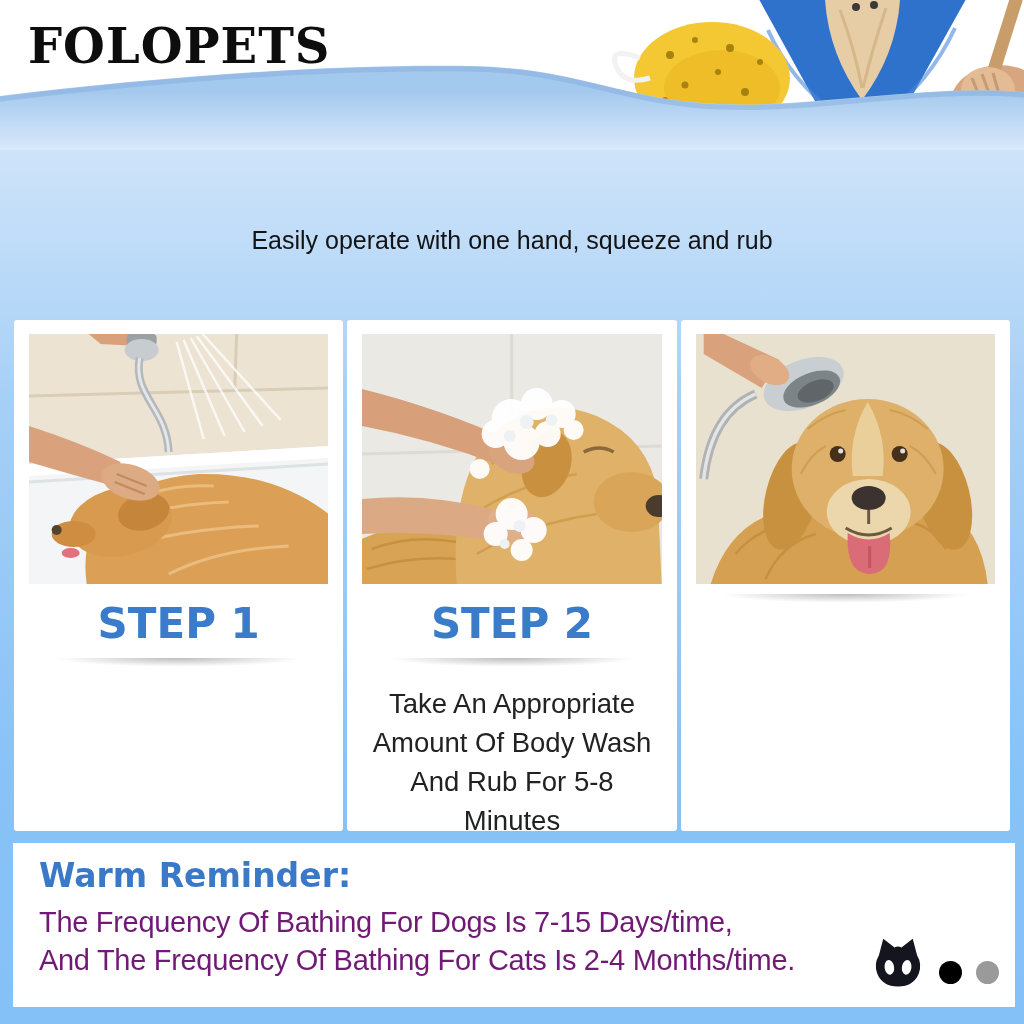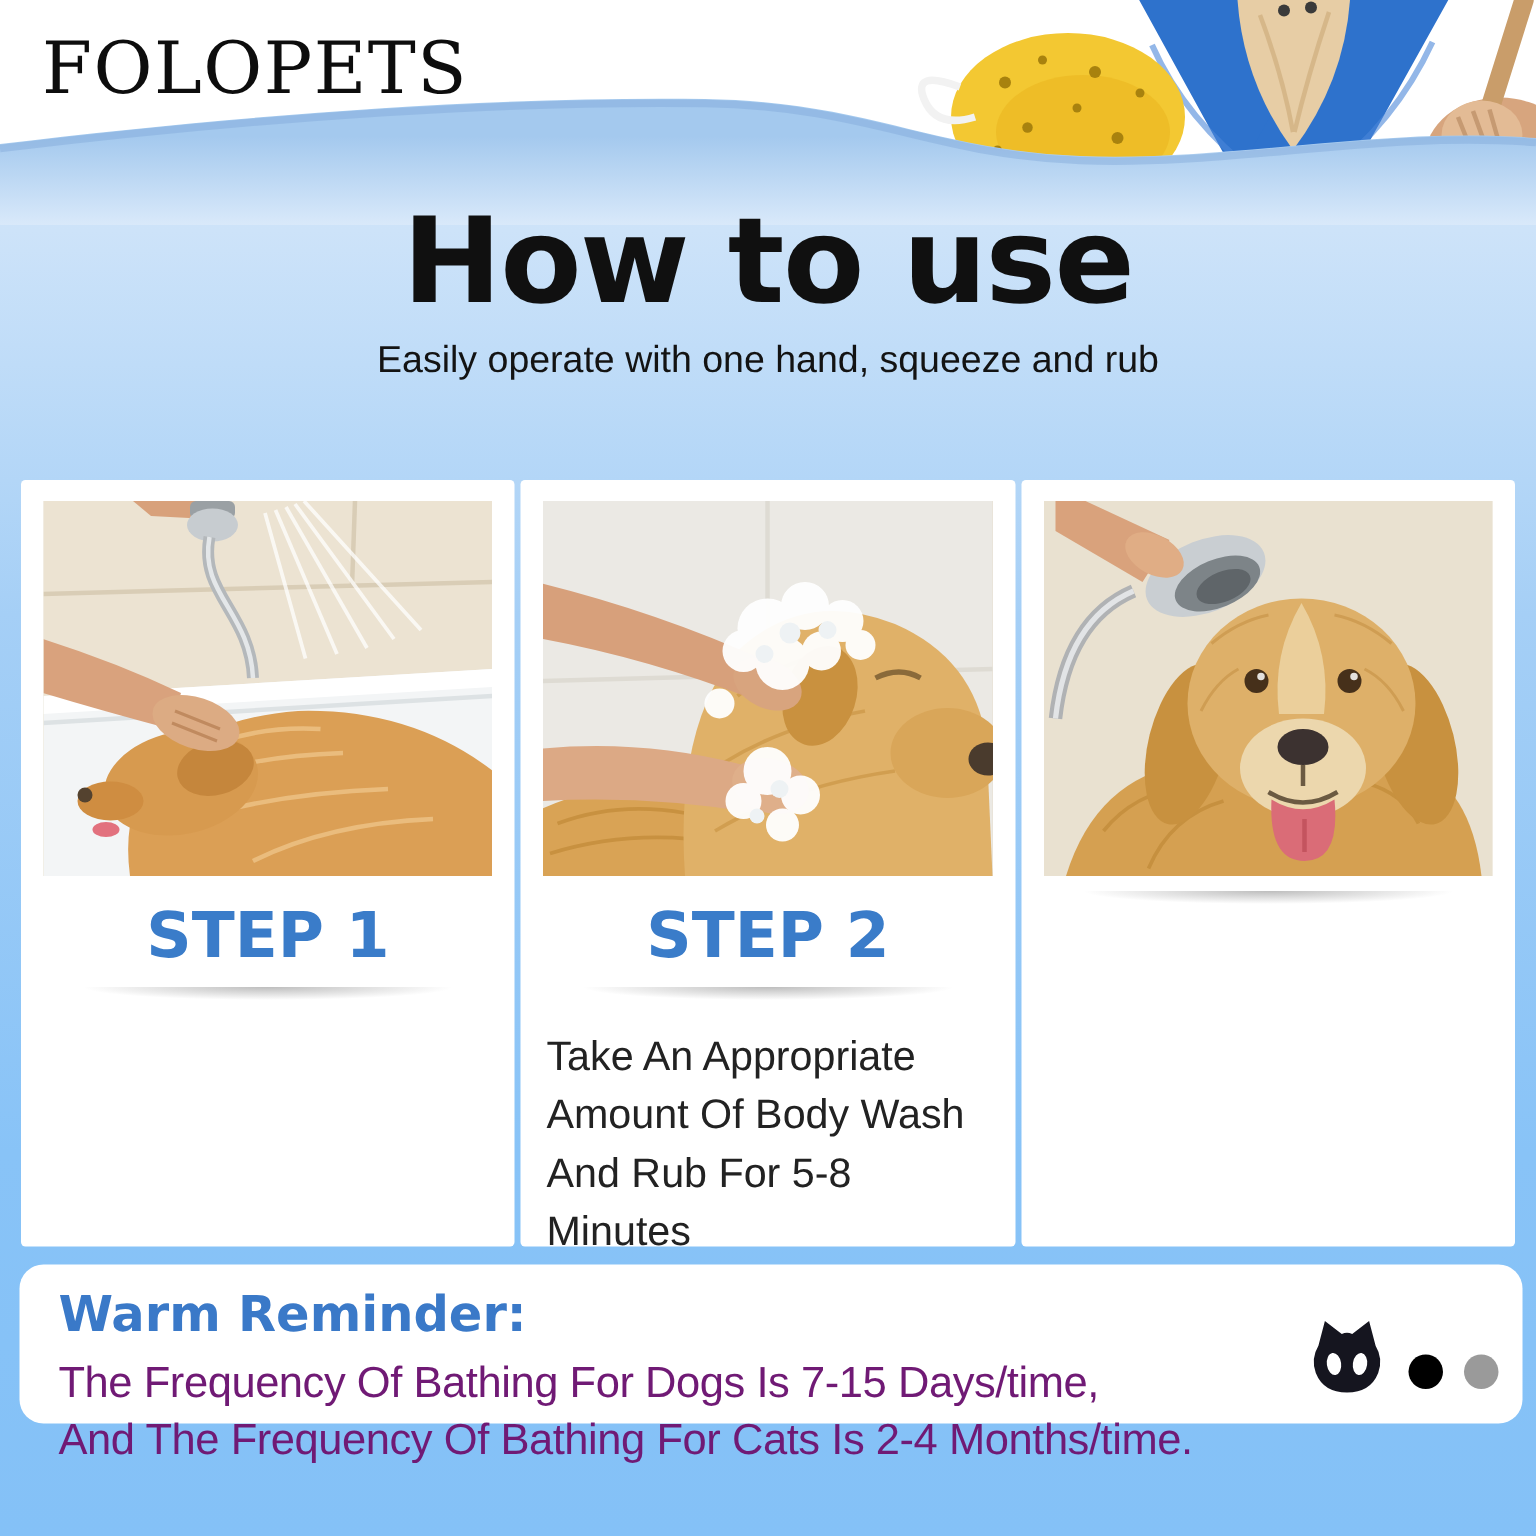--- a/index.html
+++ b/index.html
@@ -10,21 +10,21 @@
     position:relative; width:1024px; height:1024px; overflow:hidden;
     background:linear-gradient(180deg,#d9e9fa 0%,#cde3f9 15%,#a5cff6 40%,#88c3f7 75%,#84c1f7 100%);
   }
 
   
   .header-white { position:absolute; top:0; left:0; width:1024px; height:120px; background:#ffffff; }
   .header-dog { position:absolute; top:0; left:600px; width:424px; height:132px; }
   .wave-overlay { position:absolute; top:0; left:0; width:1024px; height:150px; display:block; }
   .logo {
     position:absolute; top:18px; left:28px;
-    font-family:"DejaVu Serif", serif; font-weight:400; font-size:48px;
+    font-family:"DejaVu Serif", serif; font-weight:700; font-size:48px;
     letter-spacing:1px; color:#0d0d0d; z-index:5;
   }
 
   
   .hero-title {
     position:absolute; top:128px; left:0; width:100%; text-align:center;
     font-family:"DejaVu Sans", sans-serif; font-weight:700; font-size:79px;
     letter-spacing:-1px; color:#101010;
   }
   .hero-subtitle {
@@ -39,26 +39,26 @@
   .photo-frame svg { width:100%; height:100%; display:block; }
   .step-label {
     margin-top:15px; text-align:center;
     font-family:"DejaVu Sans", sans-serif; font-weight:700; font-size:42px; color:#3a7cc9;
   }
   .divider {
     height:12px; margin:10px -15px 0;
     background:radial-gradient(ellipse 52% 100% at 50% 0, rgba(90,90,90,0.40), rgba(255,255,255,0) 72%);
   }
   .step-desc { margin-top:18px; font-size:30px; line-height:1.27; color:#222222; padding:0 2px; }
-  .card:nth-child(2) .step-desc { font-size:27.5px; line-height:1.42; margin-top:14px; }
+  .card:nth-child(2) .step-desc { font-size:27.5px; line-height:1.42; margin-top:14px;text-align:center; }
 
   
   .reminder {
-    position:absolute; top:843px; left:13px; width:1002px; height:106px;
-    background:#ffffff; border-radius:16px; padding:13px 26px;
+    position:absolute; top:843px; left:13px; width:1002px; height:164px;
+    background:#ffffff; border-radius:0; padding:13px 26px;
   }
   .reminder-title {
     font-family:"DejaVu Sans", sans-serif; font-weight:700; font-size:33px; color:#3a79c8;
   }
   .reminder-lines { margin-top:9px; font-size:29px; line-height:1.3; color:#701a75; letter-spacing:-0.3px; }
   .pager { position:absolute; right:16px; bottom:18px; display:flex; align-items:flex-end; gap:14px; }
   .pager .cat { width:54px; height:52px; display:block; }
   .dot { width:23px; height:23px; border-radius:50%; margin-bottom:5px; }
   .dot-active { background:#000000; }
   .dot-inactive { background:#9a9a9a; }
@@ -106,21 +106,20 @@
         <stop offset="0.30" stop-color="#a4c9ee"></stop>
         <stop offset="1" stop-color="#d9e9fa"></stop>
       </linearGradient>
     </defs>
     <path d="M0,96 C150,78 320,64 470,66 C580,68 620,100 720,104 C820,108 920,84 1024,92 L1024,150 L0,150 Z" fill="url(#waveGrad)"></path>
     <path d="M0,99 C150,81 320,67 470,69 C580,71 620,103 720,107 C820,111 920,87 1024,95" fill="none" stroke="rgba(125,165,215,0.40)" stroke-width="5"></path>
   </svg>
 
   <div class="logo">FOLOPETS</div>
 
-  <div class="hero-title">How to use</div>
   <div class="hero-subtitle">Easily operate with one hand, squeeze and rub</div>
 
   <div class="cards">
 
     <div class="card">
       <div class="photo-frame">
         <svg viewBox="0 0 300 250" preserveAspectRatio="xMidYMid slice" aria-hidden="true">
           <rect width="300" height="250" fill="#ece3d2"></rect>
           <line x1="0" y1="62" x2="300" y2="54" stroke="#d9cdb6" stroke-width="3"></line>
           <line x1="208" y1="0" x2="206" y2="57" stroke="#d9cdb6" stroke-width="3"></line>

